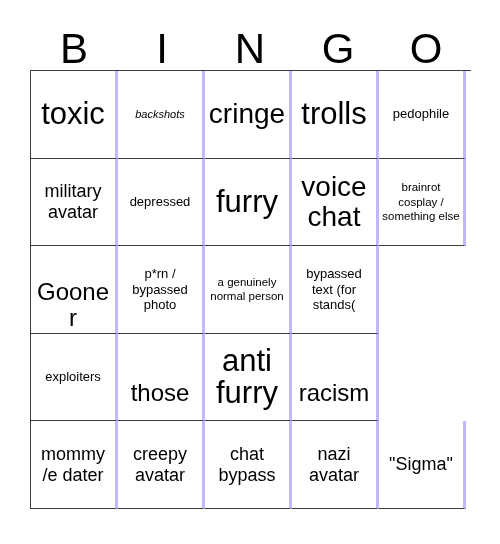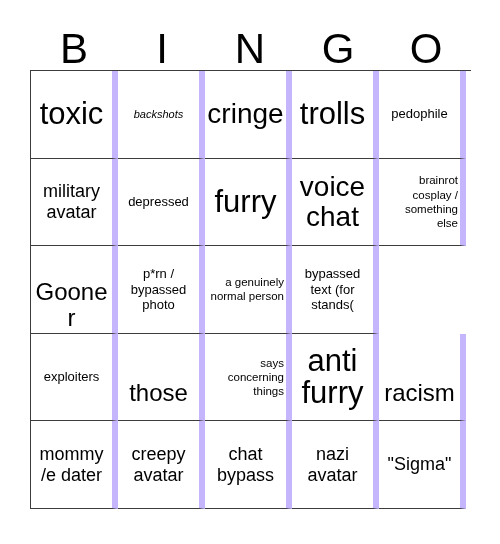--- a/index.html
+++ b/index.html
@@ -47,21 +47,21 @@
     border-left: 1px solid #3c3c3c;
     box-sizing: content-box;
   }
   .grid-row {
     display: flex;
     width: 440px;
   }
   .cell {
     width: 87px;
     height: 87.6px;
-    border-right: 6px solid #c4b5fd;
+    border-right: 3px solid #c4b5fd;
     border-bottom: 1px solid #3c3c3c;
     box-sizing: border-box;
     display: flex;
     align-items: center;
     justify-content: center;
     text-align: center;
     padding: 0 2px;
     overflow: hidden;
   }
   .cell-text {
@@ -71,21 +71,21 @@
     word-wrap: break-word;
   }
 
   
   .fs-xxl .cell-text { font-size: 31px; line-height: 1.05; }
   .fs-xl  .cell-text { font-size: 28px; line-height: 1.08; }
   .fs-l   .cell-text { font-size: 24px; line-height: 1.1; margin-top: 32px; }
   .fs-m   .cell-text { font-size: 18px; line-height: 1.14; }
   .fs-s   .cell-text { font-size: 11px; line-height: 1.2; font-style: italic; }
   .fs-xs  .cell-text { font-size: 13px; line-height: 1.22; }
-  .fs-xxs .cell-text { font-size: 11.5px; line-height: 1.25; text-align: right; }
+  .fs-xxs .cell-text { font-size: 11.5px; line-height: 1.25; }
 </style>
 </head>
 <body>
 
 <div class="card">
 
   <div class="header-row">
     <div class="header-cell">B</div>
     <div class="header-cell">I</div>
     <div class="header-cell">N</div>
@@ -146,23 +146,20 @@
         </div>
     </div>
 
     <div class="grid-row">
       <div class="cell fs-xs">
           <span class="cell-text">exploiters</span>
         </div>
       <div class="cell fs-l">
           <span class="cell-text">those</span>
         </div>
-      <div class="cell fs-xxs">
-          <span class="cell-text">says concerning things</span>
-        </div>
       <div class="cell fs-xxl">
           <span class="cell-text">anti furry</span>
         </div>
       <div class="cell fs-l">
           <span class="cell-text">racism</span>
         </div>
     </div>
 
     <div class="grid-row">
       <div class="cell fs-m">

